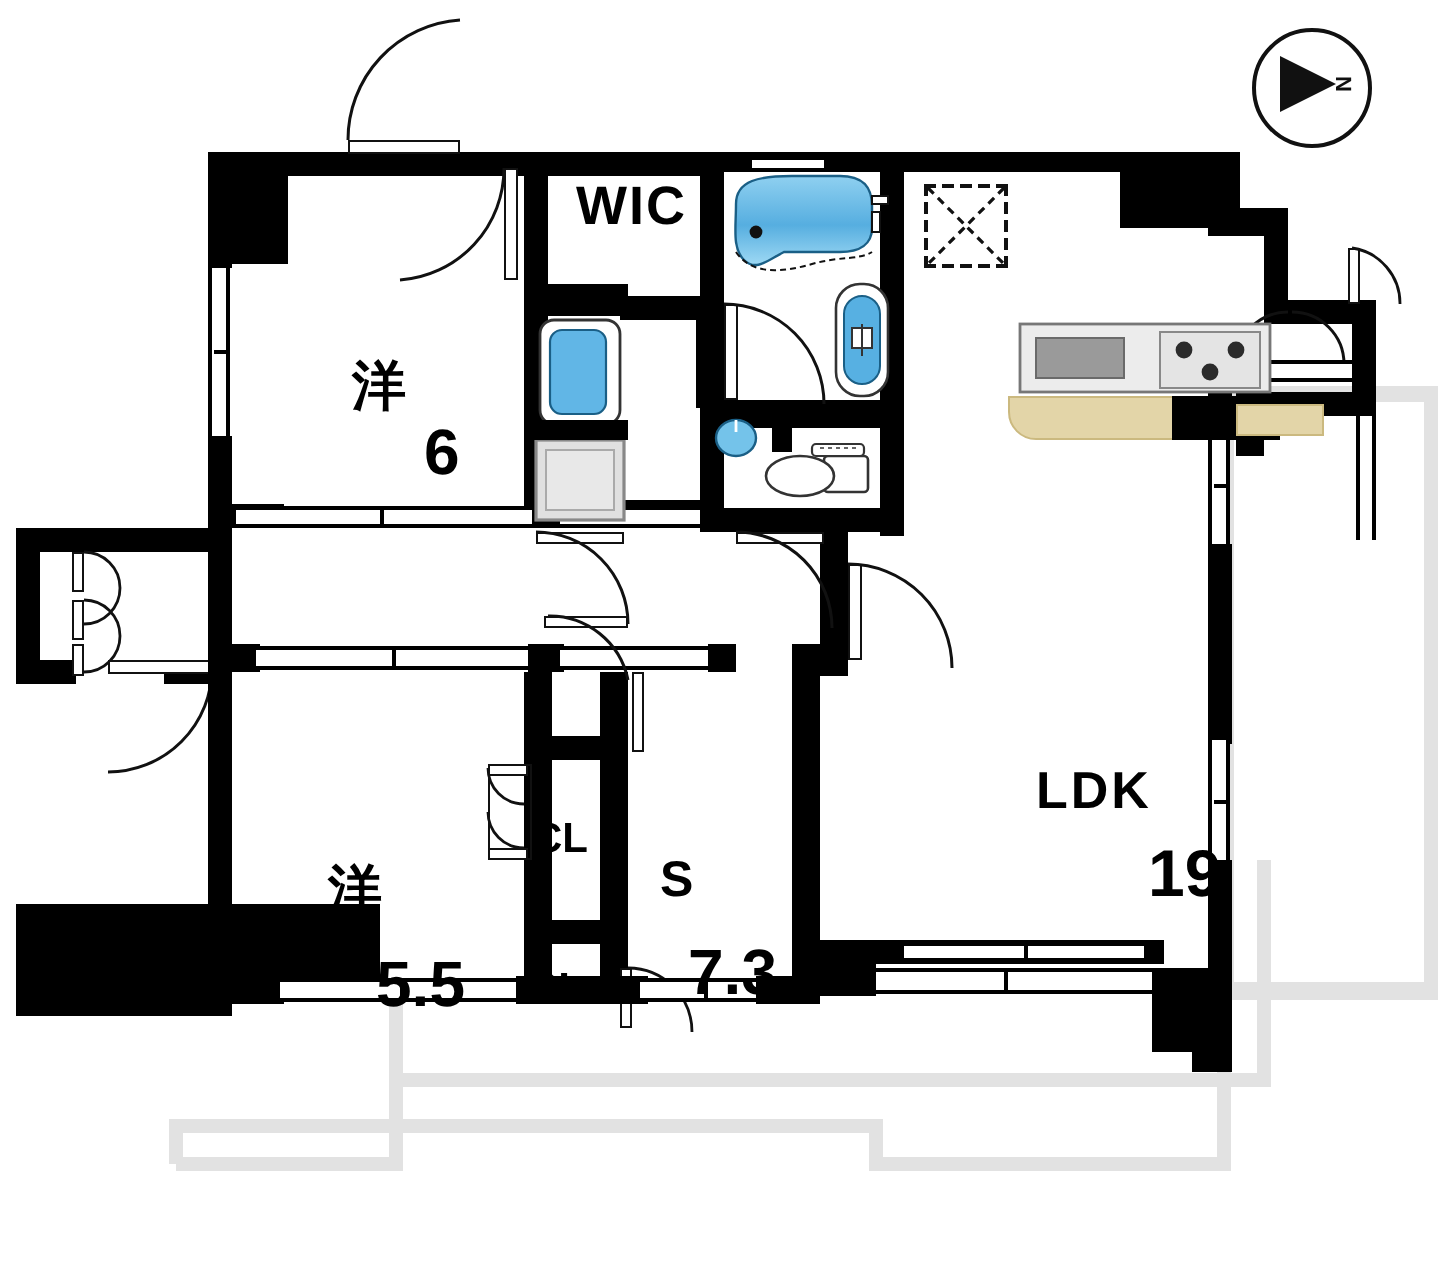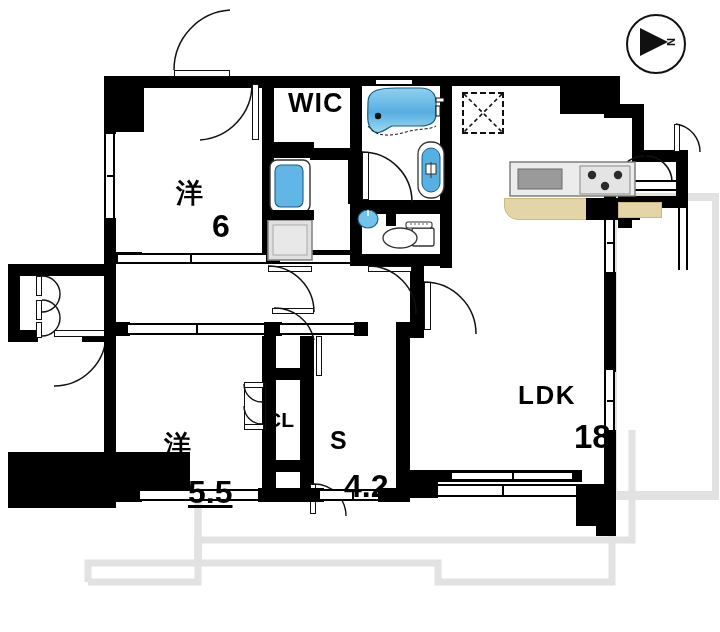--- a/index.html
+++ b/index.html
@@ -298,27 +298,27 @@
     <line x1="2" y1="2" x2="40" y2="40" stroke="#111" stroke-width="1.6" stroke-dasharray="4,3"></line>
     <line x1="40" y1="2" x2="2" y2="40" stroke="#111" stroke-width="1.6" stroke-dasharray="4,3"></line>
   </svg>
 
   <div class="label lbl-room" style="left:176px;top:180px;">洋</div>
   <div class="label lbl-num" style="left:212px;top:210px;">6</div>
 
   <div class="label lbl-wic" style="left:288px;top:90px;">WIC</div>
 
   <div class="label lbl-room" style="left:164px;top:432px;">洋</div>
-  <div class="label lbl-num" style="left:188px;top:476px;text-decoration:underline;">5.5</div>
+  <div class="label lbl-num" style="left:188px;top:476px;">5.5</div>
 
   <div class="label lbl-s" style="left:330px;top:428px;">S</div>
-  <div class="label lbl-num" style="left:344px;top:470px;">4.2</div>
+  <div class="label lbl-num" style="left:344px;top:470px;">7.3</div>
 
   <div class="label lbl-ldk" style="left:518px;top:382px;">LDK</div>
-  <div class="label lbl-ldknum" style="left:574px;top:420px;">18</div>
+  <div class="label lbl-ldknum" style="left:574px;top:420px;">19</div>
 
   <div class="label lbl-cl" style="left:266px;top:409px;">CL</div>
   <div class="label lbl-cl" style="left:264px;top:484px;">CL</div>
 
   <div class="compass" style="left:626px;top:14px;">
     <svg style="position:absolute;left:0;top:0;width:52px;height:52px;">
       <polygon points="40,26 12,12 12,40" fill="#111"></polygon>
     </svg>
     <span style="position:absolute;left:39px;top:20px;font-size:11px;font-weight:bold;color:#111;transform:rotate(90deg);">N</span>
   </div>

